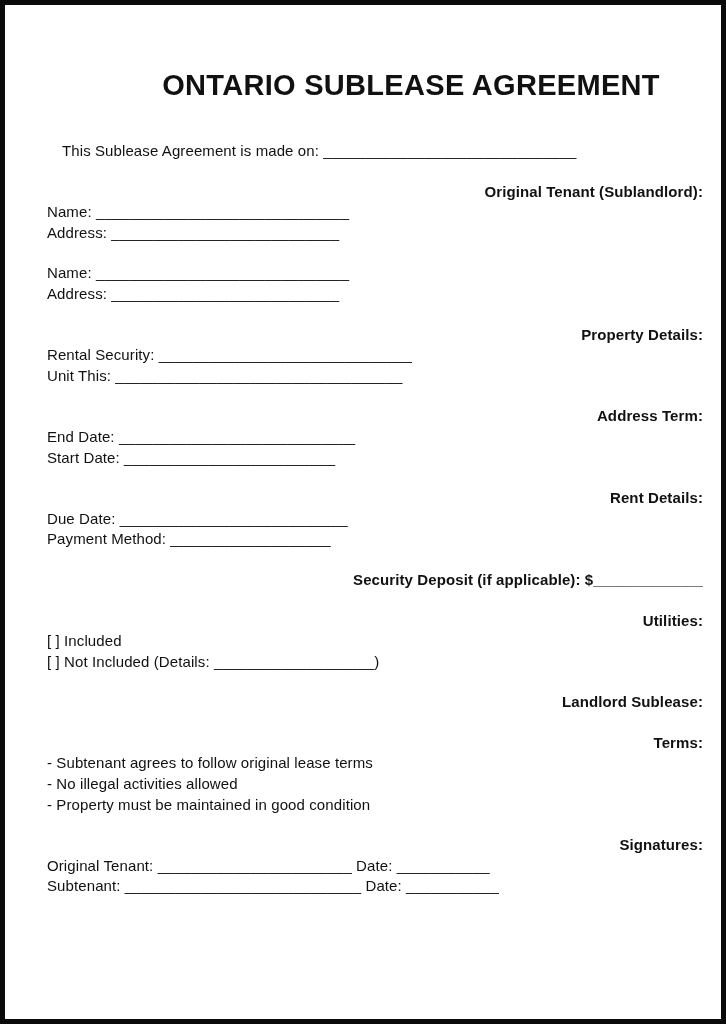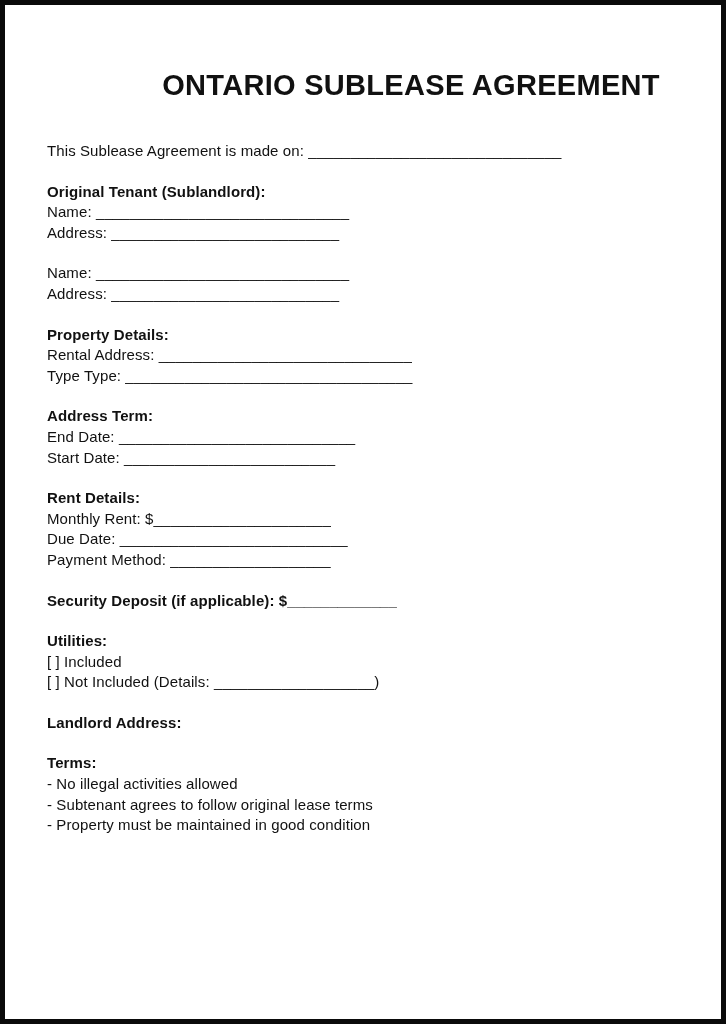--- a/index.html
+++ b/index.html
@@ -25,32 +25,33 @@
     padding-top: 64px;
     padding-left: 72px;
     font-size: 29px;
     line-height: 32px;
     font-weight: bold;
     text-align: center;
     letter-spacing: 0.3px;
     white-space: nowrap;
   }
   .intro {
-    margin: 40px 0 0 0;
+    margin: 40px 0 0 15px;
   }
   .line {
     line-height: 20.6px;
     white-space: pre-wrap;
     letter-spacing: 0.1px;
   }
   .sec {
     margin-top: 20px;
   }
   .heading {
     font-weight: bold;
+    text-align: right;
   }
 </style>
 </head>
 <body>
 
 <div class="page">
 
   <h1 class="title">ONTARIO SUBLEASE AGREEMENT</h1>
 
   <p class="line intro">This Sublease Agreement is made on: ______________________________</p>
@@ -61,52 +62,56 @@
     <div class="line">Address: ___________________________</div>
   </section>
 
   <section class="sec">
     <div class="line">Name: ______________________________</div>
     <div class="line">Address: ___________________________</div>
   </section>
 
   <section class="sec">
     <div class="line heading">Property Details:</div>
-    <div class="line">Rental Address: ______________________________</div>
-    <div class="line">Type Type: __________________________________</div>
+    <div class="line">Rental Security: ______________________________</div>
+    <div class="line">Unit This: __________________________________</div>
   </section>
 
   <section class="sec">
     <div class="line heading">Address Term:</div>
     <div class="line">End Date: ____________________________</div>
     <div class="line">Start Date: _________________________</div>
   </section>
 
   <section class="sec">
     <div class="line heading">Rent Details:</div>
-    <div class="line">Monthly Rent: $_____________________</div>
     <div class="line">Due Date: ___________________________</div>
     <div class="line">Payment Method: ___________________</div>
   </section>
 
   <section class="sec">
     <div class="line heading">Security Deposit (if applicable): $_____________</div>
   </section>
 
   <section class="sec">
     <div class="line heading">Utilities:</div>
     <div class="line">[ ] Included</div>
     <div class="line">[ ] Not Included (Details: ___________________)</div>
   </section>
 
   <section class="sec">
-    <div class="line heading">Landlord Address:</div>
+    <div class="line heading">Landlord Sublease:</div>
   </section>
 
   <section class="sec">
     <div class="line heading">Terms:</div>
+    <div class="line">- Subtenant agrees to follow original lease terms</div>
     <div class="line">- No illegal activities allowed</div>
-    <div class="line">- Subtenant agrees to follow original lease terms</div>
     <div class="line">- Property must be maintained in good condition</div>
   </section>
 
+  <section class="sec">
+    <div class="line heading">Signatures:</div>
+    <div class="line">Original Tenant: _______________________ Date: ___________</div>
+    <div class="line">Subtenant: ____________________________ Date: ___________</div>
+  </section>
 
 </div>
 
 </body></html>

